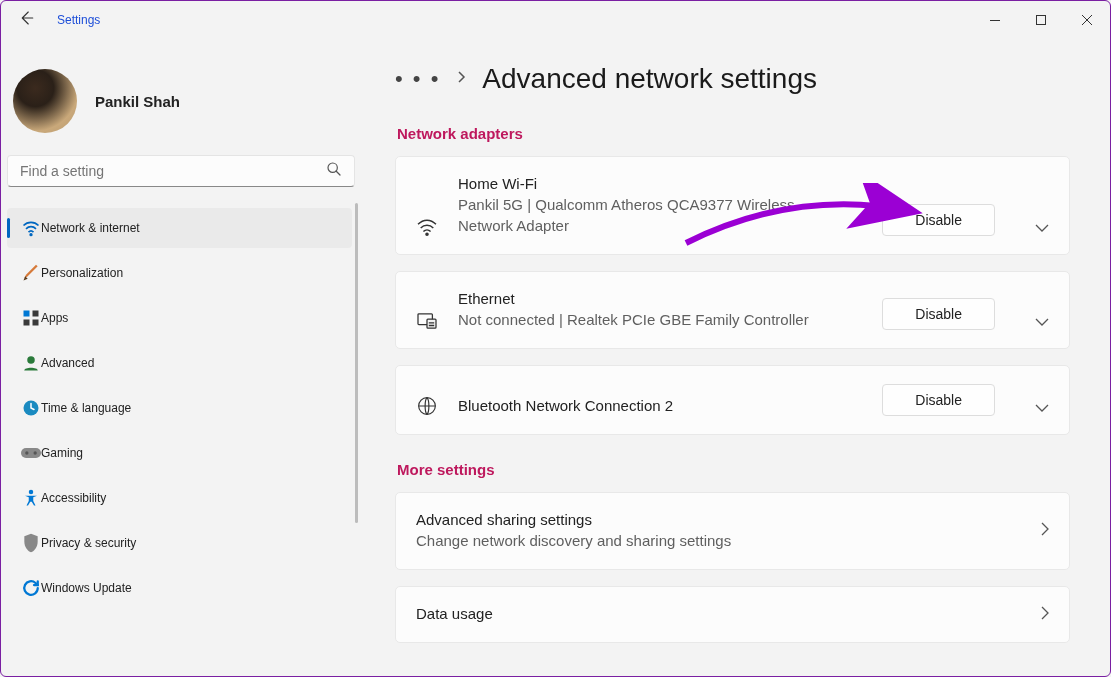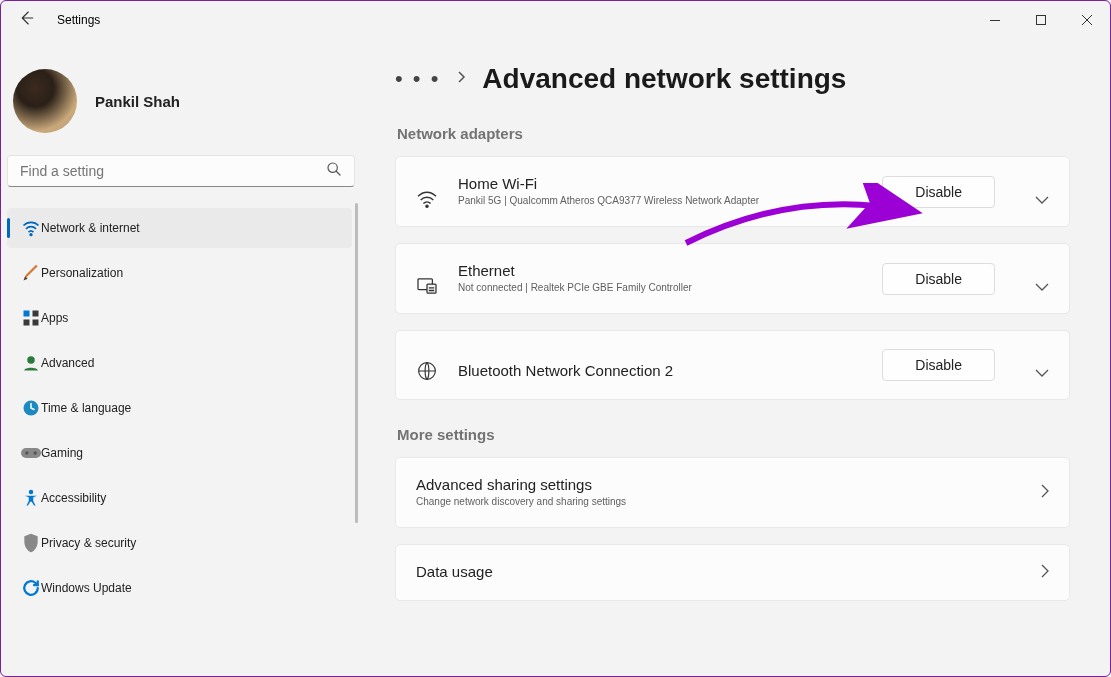--- a/index.html
+++ b/index.html
@@ -1,21 +1,21 @@
 <!DOCTYPE html>
 <html><head>
 <meta charset="utf-8">
 <style>
 * { box-sizing: border-box; margin: 0; padding: 0; font-family: "Segoe UI", -apple-system, sans-serif; }
 body { width: 1111px; height: 677px; background: #f3f3f3; border: 1px solid #7a1fa2; border-radius: 6px; overflow: hidden; position: relative; }
 
 .titlebar { height: 38px; display: flex; align-items: center; justify-content: space-between; }
 .titlebar-left { display: flex; align-items: center; gap: 22px; padding-left: 16px; }
 .back-arrow { cursor: pointer; }
-.title-text { font-size: 12px; color: #000000; }
+.title-text { font-size: 12px; color: #1d4ed8; }
 .window-controls { display: flex; }
 .window-btn { width: 46px; height: 32px; display: flex; align-items: center; justify-content: center; cursor: pointer; }
 
 .app-body { display: flex; height: calc(100% - 38px); }
 
 .sidebar { width: 358px; padding: 18px 0 0 6px; display: flex; flex-direction: column; }
 .user-block { display: flex; align-items: center; gap: 18px; padding: 12px 0 22px 6px; }
 .avatar { width: 64px; height: 64px; border-radius: 50%; background: radial-gradient(circle at 35% 30%, #3b2a1e 0%, #2a2018 30%, #c9a87a 70%, #b89a6e 100%); }
 .user-name { font-size: 15px; font-weight: 600; color: #222; }
 
@@ -29,30 +29,30 @@
 .nav-item.active { background: #eaeaea; position: relative; }
 .nav-item.active::before { content:""; position:absolute; left:0; top:10px; bottom:10px; width:3px; background:#0067c0; border-radius:2px; }
 .nav-icon { width: 20px; height: 20px; display: flex; align-items: center; justify-content: center; }
 
 .nav-scrollbar { position: absolute; right: 0; top: 0; width: 3px; height: 320px; background: #bcbcbc; border-radius: 2px; }
 
 .main { flex: 1; padding: 24px 40px 0 36px; overflow: hidden; }
 .breadcrumb { display: flex; align-items: center; gap: 16px; margin-bottom: 30px; }
 .bc-more { font-size: 22px; color: #444; letter-spacing: 2px; cursor: pointer; }
 .bc-chevron { color: #555; }
-.page-title { font-size: 28px; font-weight: 700; color: #1a1a1a; }
-
-.section-label { font-size: 15px; font-weight: 600; color: #737373; margin: 4px 0 14px 2px; }
+.page-title { font-size: 28px; font-weight: 400; color: #1a1a1a; }
+
+.section-label { font-size: 15px; font-weight: 600; color: #be185d; margin: 4px 0 14px 2px; }
 
 .card { background: #fcfcfc; border: 1px solid #e8e8e8; border-radius: 5px; margin-bottom: 16px; }
 .row { display: flex; align-items: flex-end; padding: 18px 20px; gap: 20px; }
 .row-icon { width: 22px; display:flex; justify-content:center; }
 .row-main { flex: 1; }
 .row-title { font-size: 15px; color: #222; margin-bottom: 2px; }
-.row-sub { font-size: 10px; color: #5f5f5f; line-height: 1.4; max-width: 380px; }
+.row-sub { font-size: 15px; color: #5f5f5f; line-height: 1.4; max-width: 380px; }
 .disable-btn { padding: 7px 32px; background: #fefefe; border: 1px solid #ddd; border-radius: 4px; font-size: 14px; color: #222; cursor: pointer; }
 .expand-chevron { margin-left: 20px; cursor: pointer; color: #555; }
 
 .arrow-overlay { position: absolute; left: 675px; top: 182px; pointer-events: none; }
 
 .row-simple { display: flex; align-items: center; padding: 18px 20px; gap: 20px; cursor:pointer; }
 .row-simple .row-main { flex:1; }
 .chev-right { color:#555; }
 </style>
 </head>

